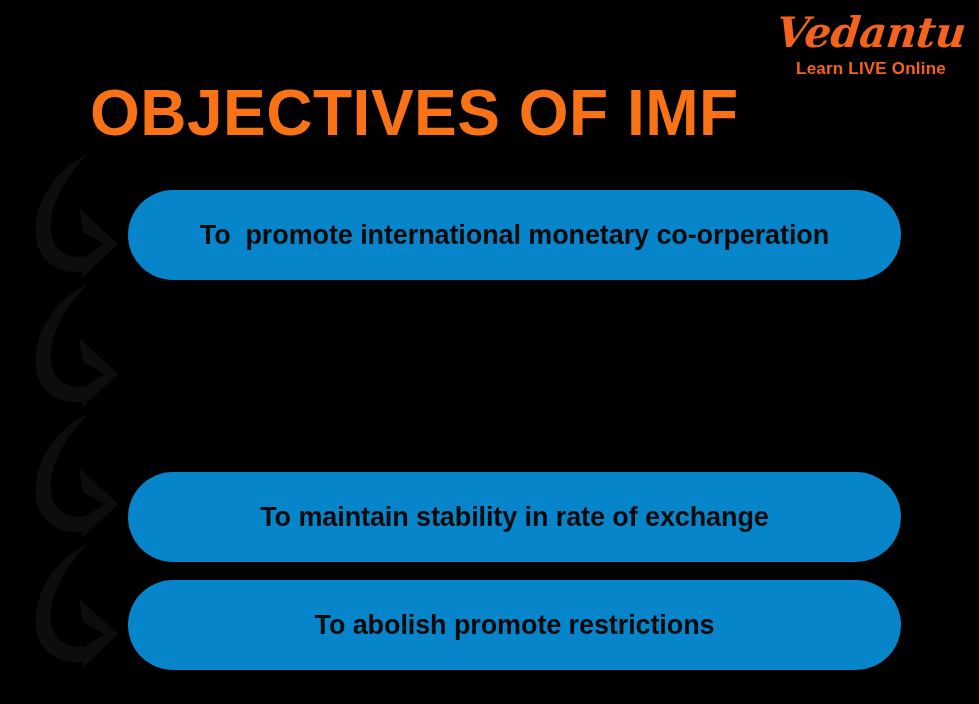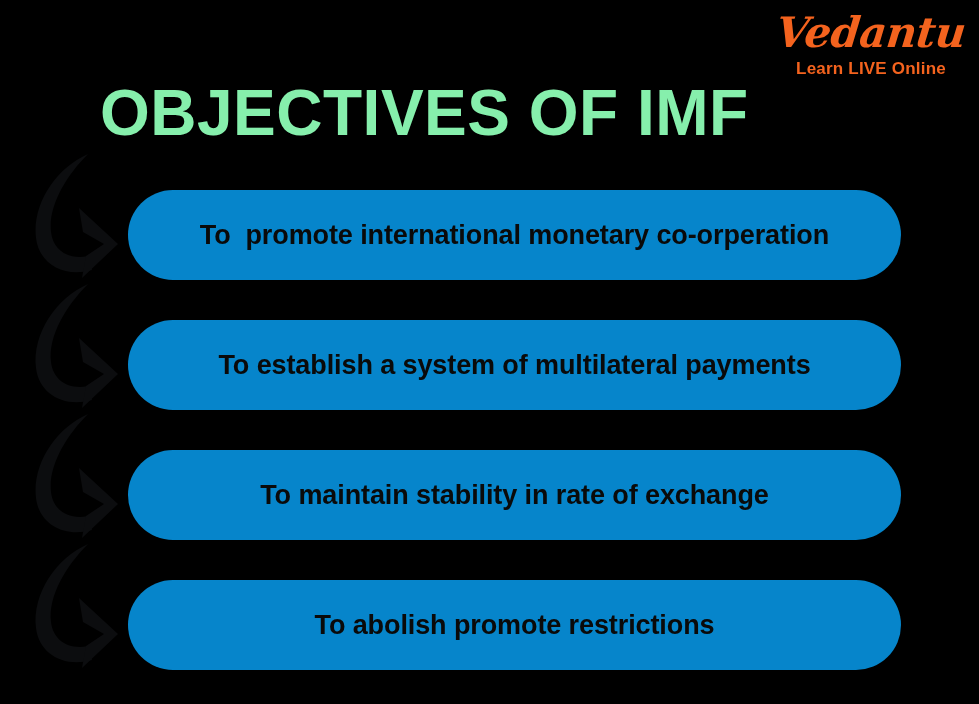--- a/index.html
+++ b/index.html
@@ -46,25 +46,25 @@
     font-family: "Liberation Sans", sans-serif;
     font-size: 17px;
     font-weight: 700;
     color: #F4631E;
     letter-spacing: 0.2px;
   }
 
   
   #page-title {
     position: absolute;
-    left: 100px;
+    left: 90px;
     top: 76px;
     font-size: 64px;
     font-weight: 700;
-    color: #86efac;
+    color: #f97316;
     letter-spacing: 0.5px;
     white-space: nowrap;
   }
 
   
   #arrows-layer {
     position: absolute;
     left: 0;
     top: 0;
     width: 140px;
@@ -87,21 +87,21 @@
     background: #0685CB;
     border-radius: 45px;
     display: flex;
     align-items: center;
     justify-content: center;
     padding: 8px 26px;
   }
 
   .pill-1 { top: 190px; }
   .pill-2 { top: 320px; }
-  .pill-3 { top: 450px; align-items: center; }
+  .pill-3 { top: 472px; align-items: center; }
   .pill-4 { top: 580px; }
 
   .pill-label {
     font-size: 27px;
     font-weight: 700;
     color: #0A0A0A;
     text-align: center;
     white-space: pre;
     letter-spacing: -0.1px;
   }
@@ -139,23 +139,20 @@
       <path d="M62 2 C30 16 6 52 10 86 C13 112 38 126 66 118 L62 104 C42 108 27 98 25 80 C22 54 40 24 62 2 Z" fill="#0C0D0F"></path>
       <path d="M53 56 L92 92 L56 126 L60 104 L78 92 L57 80 Z" fill="#0C0D0F"></path>
     </svg>
 
   </div>
 
   <div class="objective-pill pill-1">
     <span class="pill-label">To  promote international monetary co-orperation</span>
   </div>
 
-  <div class="objective-pill pill-2">
-    <span class="pill-label">To establish a system of multilateral payments</span>
-  </div>
 
   <div class="objective-pill pill-3">
     <span class="pill-label">To maintain stability in rate of exchange</span>
   </div>
 
   <div class="objective-pill pill-4">
     <span class="pill-label">To abolish promote restrictions</span>
   </div>
 
 </div>

